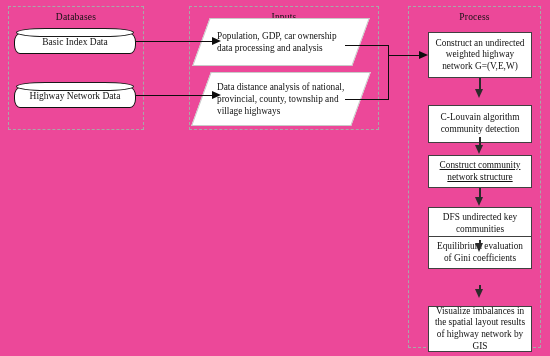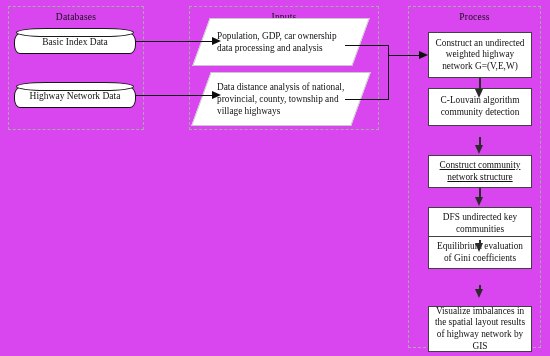--- a/index.html
+++ b/index.html
@@ -8,21 +8,21 @@
     background: #ffffff;
   }
   body {
     font-family: "Liberation Serif", "DejaVu Serif", serif;
     color: #111111;
   }
   #canvas {
     position: relative;
     width: 550px;
     height: 356px;
-    background: #d946ef;
+    background: #ec4899;
     overflow: hidden;
   }
 
   
   .group {
     position: absolute;
     border: 1px dashed #a8a8a8;
     box-sizing: border-box;
     background: transparent;
   }
@@ -187,21 +187,21 @@
   </div>
 
   <div class="group" style="left:408px; top:6px; width:133px; height:342px;">
     <div class="group-title">Process</div>
   </div>
 
   <div class="pbox" style="left:428px; top:32px; width:104px; height:46px;">
     <div class="pbox-label">Construct an undirected weighted highway network G=(V,E,W)</div>
   </div>
 
-  <div class="pbox" style="left:428px; top:88px; width:104px; height:38px;">
+  <div class="pbox" style="left:428px; top:105px; width:104px; height:38px;">
     <div class="pbox-label">C-Louvain algorithm community detection</div>
   </div>
 
   <div class="pbox" style="left:428px; top:155px; width:104px; height:33px;text-decoration:underline;">
     <div class="pbox-label">Construct community network structure</div>
   </div>
 
   <div class="pbox" style="left:428px; top:207px; width:104px; height:33px;">
     <div class="pbox-label">DFS undirected key communities</div>
   </div>

